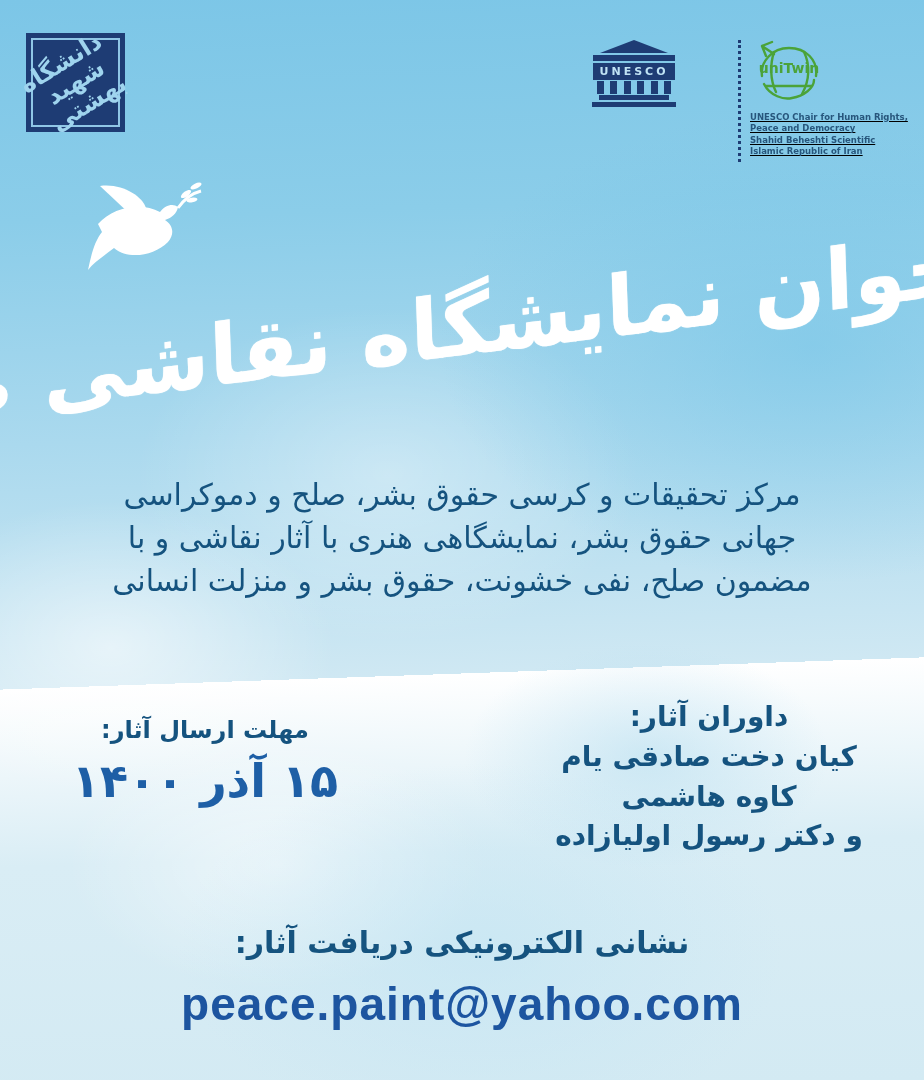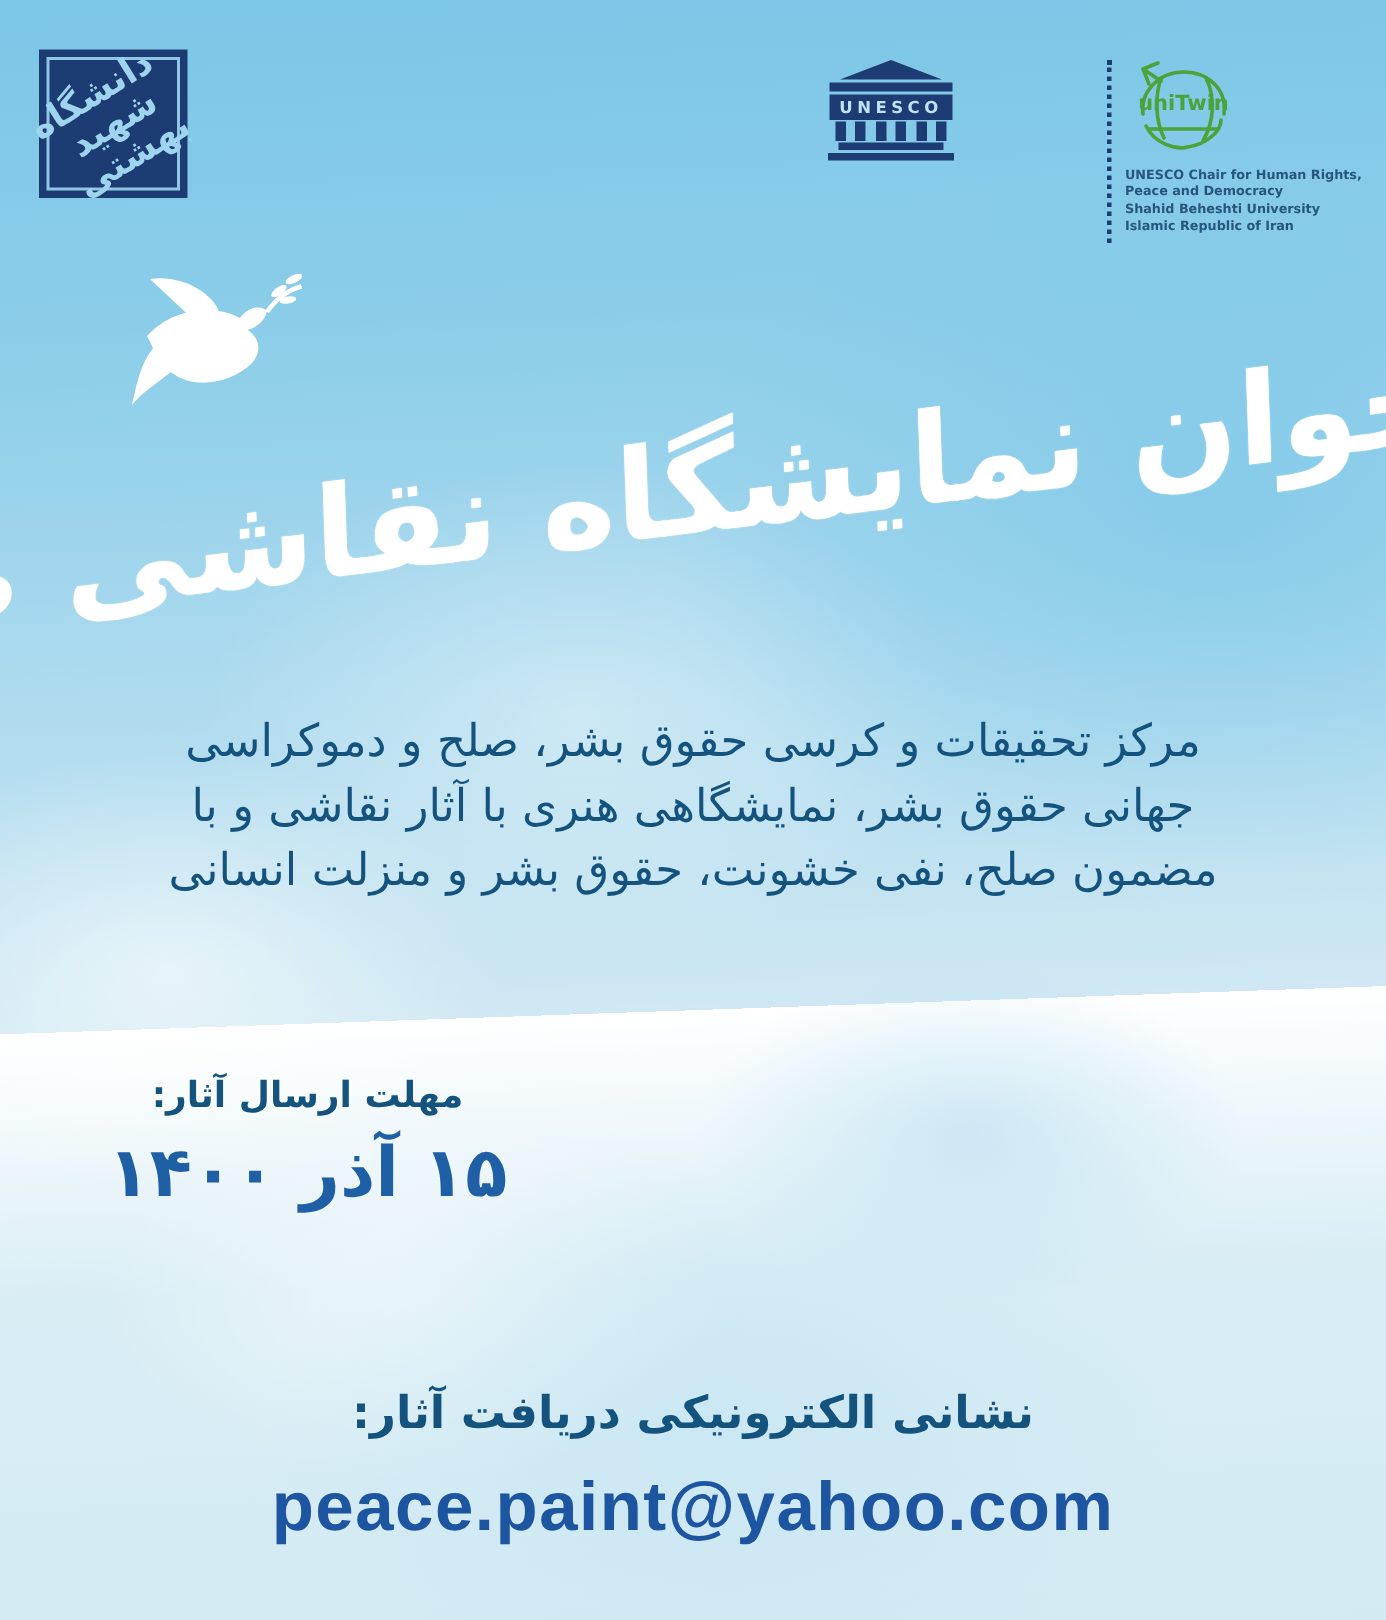--- a/index.html
+++ b/index.html
@@ -29,37 +29,37 @@
     position:absolute;inset:5px;border:2px solid #8fc6e6;pointer-events:none;
   }
   .sbu-logo .cal{
     color:#9fd4ee;font-weight:bold;font-size:24px;line-height:1.02;
     transform:rotate(-32deg);text-align:center;width:86px;direction:rtl;
   }
 
   .intl-block{
     position:absolute;right:6px;top:40px;display:flex;align-items:flex-start;
   }
-  .unesco-col{width:178px;display:flex;flex-direction:column;align-items:flex-start;}
+  .unesco-col{width:178px;display:flex;flex-direction:column;align-items:center;}
   .temple{display:flex;flex-direction:column;align-items:center;margin-right:14px;}
   .pediment{width:0;height:0;border-left:34px solid transparent;border-right:34px solid transparent;border-bottom:13px solid #1e3c74;}
   .architrave{width:82px;height:6px;background:#1e3c74;margin-top:2px;}
   .letters{width:82px;height:17px;background:#1e3c74;color:#bfe2f4;font-weight:bold;
     font-size:11px;letter-spacing:3px;text-align:center;line-height:17px;margin-top:2px;font-family:"DejaVu Sans",sans-serif;}
   .columns{width:82px;height:13px;margin-top:1px;display:flex;justify-content:space-between;padding:0 4px;box-sizing:border-box;}
   .columns i{display:block;width:7px;height:13px;background:#1e3c74;}
   .base1{width:70px;height:5px;background:#1e3c74;margin-top:1px;}
   .base2{width:84px;height:5px;background:#1e3c74;margin-top:2px;}
   .unesco-text{margin-top:7px;text-align:right;font-size:8.5px;line-height:1.3;color:#1e3c74;font-weight:bold;}
 
   .dot-sep{
     width:0;height:122px;border-left:3px dotted #1e3c74;margin:0 9px 0 8px;
   }
 
-  .unitwin-col{width:168px;display:flex;flex-direction:column;align-items:flex-start;}
+  .unitwin-col{width:168px;display:flex;flex-direction:column;align-items:flex-start;text-decoration:underline;}
   .unitwin-logo{margin-left:2px;}
   .chair-text{margin-top:10px;text-align:left;font-size:8.5px;line-height:1.35;color:#27567c;font-weight:bold;}
 
   
   .title-wrap{
     position:absolute;left:-30px;top:205px;width:1000px;height:240px;
     transform:rotate(-7deg) skewX(-5deg);
     display:flex;align-items:center;justify-content:center;
     direction:rtl;pointer-events:none;
   }
@@ -144,21 +144,21 @@
             <path d="M12 30 L62 30" stroke-width="0"></path>
             <path d="M14 46 L60 46"></path>
             <path d="M10 6 L22 14 M10 6 L20 2 M10 6 L14 16"></path>
           </g>
           <text x="37" y="33" text-anchor="middle" font-size="14" font-weight="bold" fill="#4ba339" font-family="DejaVu Sans, sans-serif">uniTwin</text>
         </svg>
       </div>
       <div class="chair-text">
         <div>UNESCO Chair for Human Rights,</div>
         <div>Peace and Democracy</div>
-        <div>Shahid Beheshti University</div>
+        <div>Shahid Beheshti Scientific</div>
         <div>Islamic Republic of Iran</div>
       </div>
     </div>
   </div>
 
   <div class="dove">
     <svg width="124" height="104" viewBox="0 0 124 104">
       <g fill="#ffffff">
 
         <path d="M52 46 L20 16 C42 13 62 26 66 38 Z"></path>
@@ -181,17 +181,23 @@
     <div>مرکز تحقیقات و کرسی حقوق بشر، صلح و دموکراسی</div>
     <div>جهانی حقوق بشر، نمایشگاهی هنری با آثار نقاشی و با</div>
     <div>مضمون صلح، نفی خشونت، حقوق بشر و منزلت انسانی</div>
   </div>
 
   <div class="deadline">
     <div class="lbl">مهلت ارسال آثار:</div>
     <div class="date">۱۵ آذر ۱۴۰۰</div>
   </div>
 
+  <div class="jury">
+    <div>داوران آثار:</div>
+    <div>کیان دخت صادقی یام</div>
+    <div>کاوه هاشمی</div>
+    <div>و دکتر رسول اولیازاده</div>
+  </div>
 
   <div class="contact-label">نشانی الکترونیکی دریافت آثار:</div>
   <div class="email">peace.paint@yahoo.com</div>
 
 </div>
 
 </body></html>

